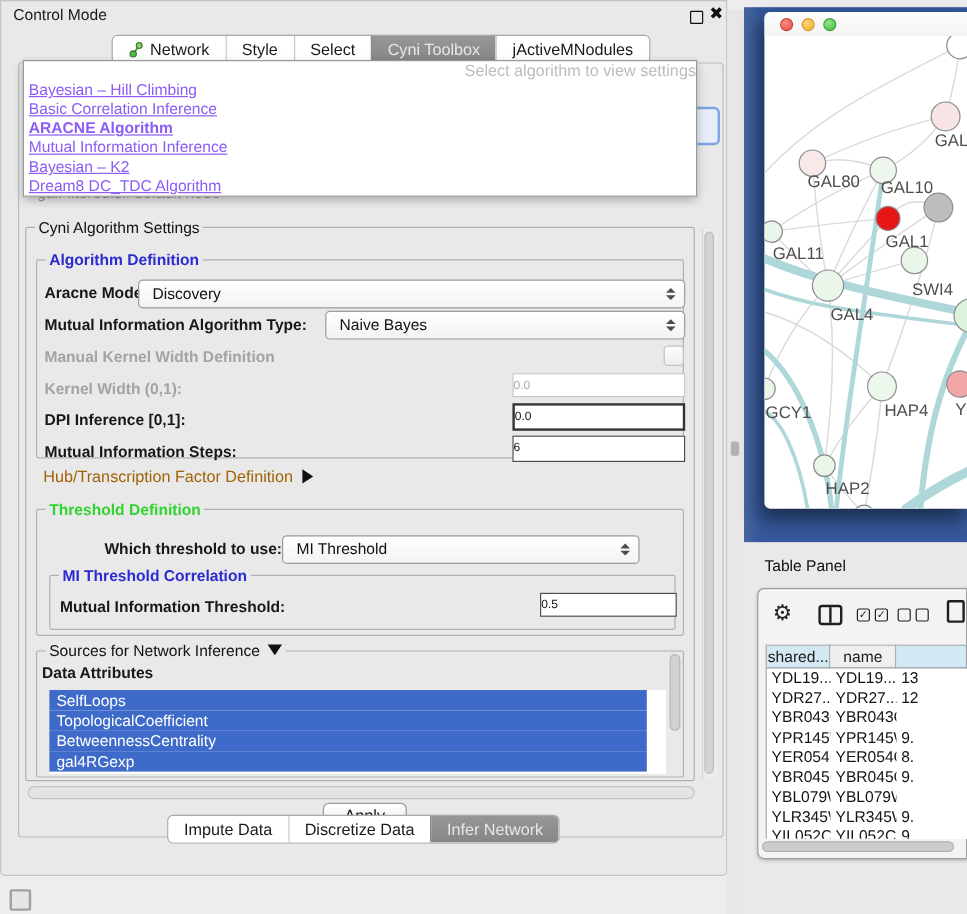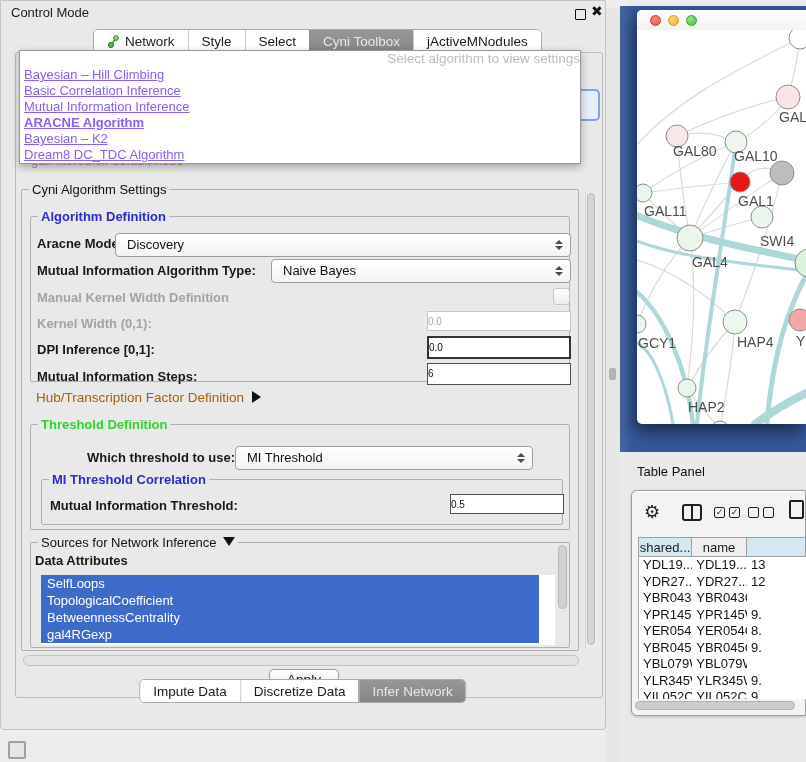--- a/index.html
+++ b/index.html
@@ -164,22 +164,22 @@
     <div id="tabpage"></div>
 
     <div id="ghost-combo"></div>
     <div id="ghost-text">galFiltered.sif default node</div>
 
     <div id="algo-dropdown">
       <div class="algo-ph">Select algorithm to view settings</div>
       <div id="algo-list">
           <div class="algo-item">Bayesian – Hill Climbing</div>
           <div class="algo-item">Basic Correlation Inference</div>
+          <div class="algo-item bold">ARACNE Algorithm</div>
           <div class="algo-item">Mutual Information Inference</div>
-          <div class="algo-item bold">ARACNE Algorithm</div>
           <div class="algo-item">Bayesian – K2</div>
           <div class="algo-item">Dream8 DC_TDC Algorithm</div>
         </div>
     </div>
 
     <div id="settings" class="grp" style="left:20px;top:188px;width:558px;height:462px;">
       <span class="legend">Cyni Algorithm Settings</span>
 
       <div class="grp" style="left:8px;top:26px;width:540px;height:166px;">
         <span class="legend blue">Algorithm Definition</span>

